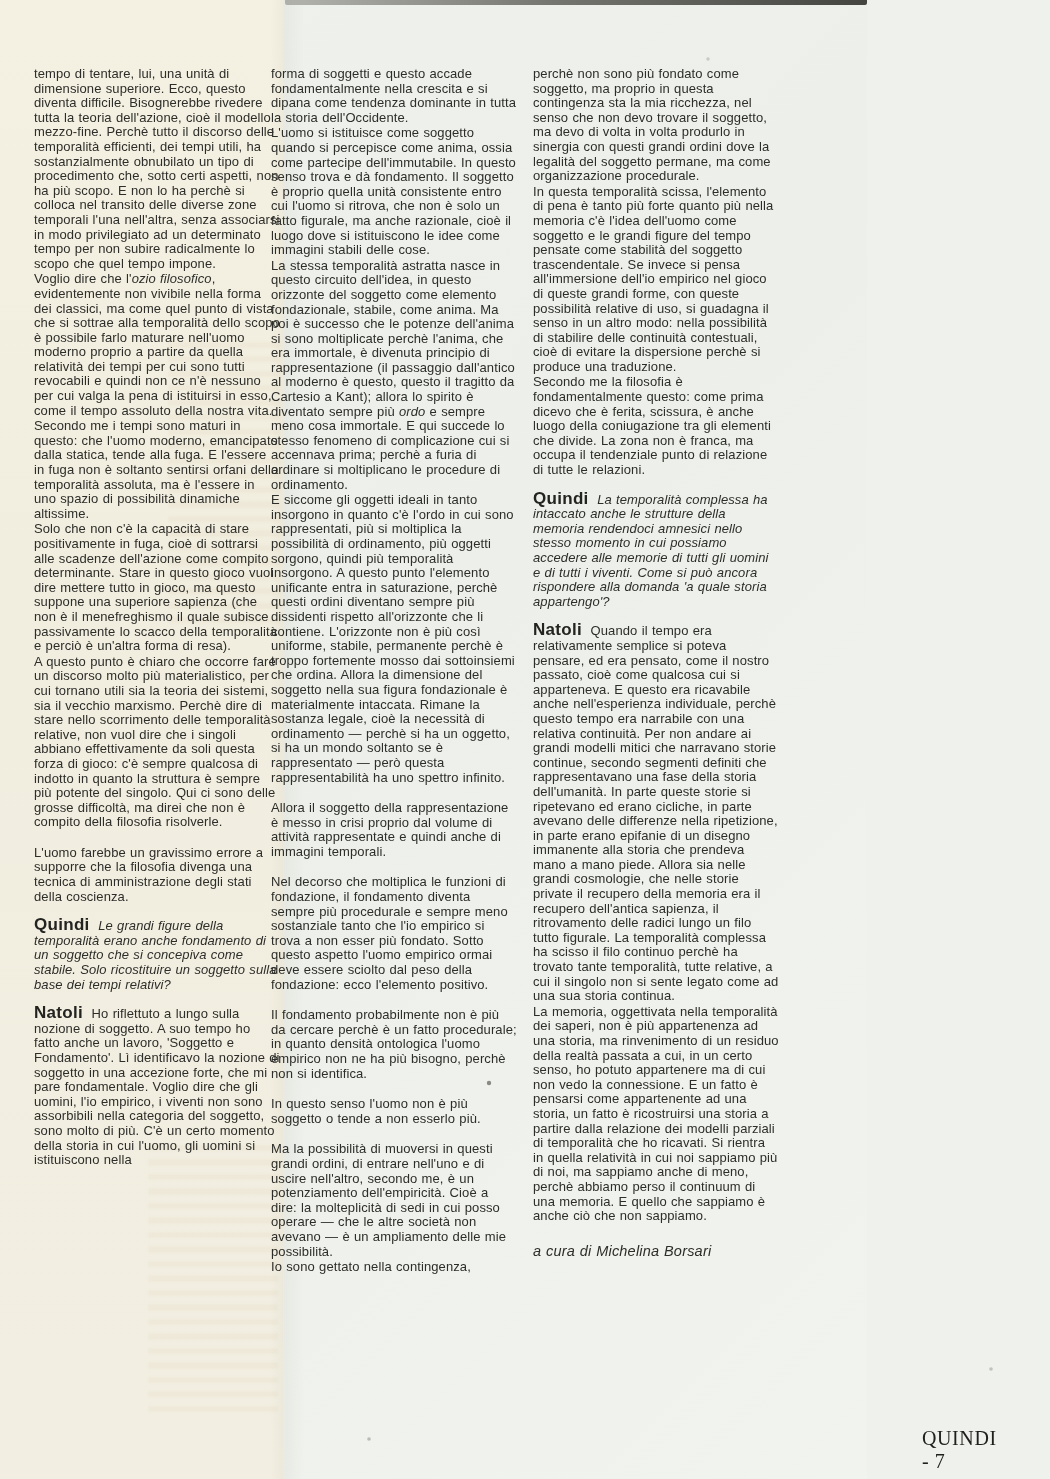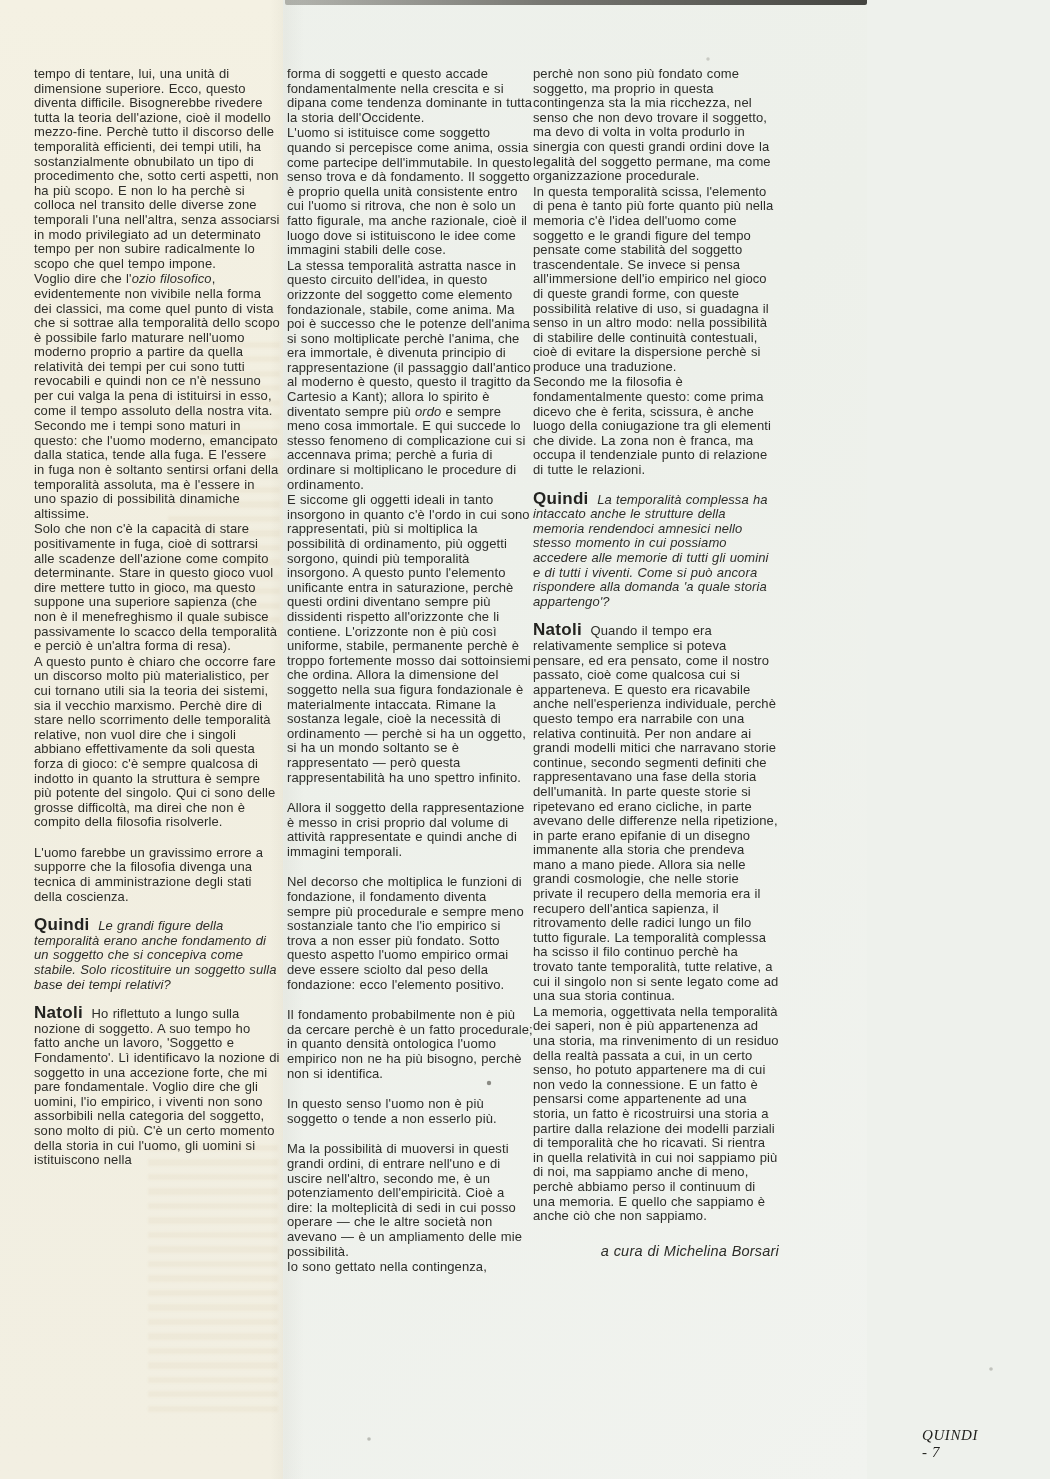--- a/index.html
+++ b/index.html
@@ -24,31 +24,31 @@
   .ghost-b{left:148px;top:1145px;width:130px;height:270px;}
   .specks{position:absolute;left:0;top:0;width:2px;height:2px;border-radius:50%;
         background:rgba(60,58,52,0.0);
         box-shadow:488px 1082px 0 1.2px rgba(55,52,45,0.55),
                    368px 1438px 0 0.8px rgba(90,88,80,0.35),
                    707px 58px  0 0.7px rgba(90,88,80,0.25),
                    990px 1368px 0 0.8px rgba(90,88,80,0.3);}
   .col{position:absolute;top:67px;width:246px;color:#2d2d29;
        font-size:13px;line-height:14.6px;word-spacing:0.04em;letter-spacing:0.1px;}
   .col-1{left:34px;}
-  .col-2{left:287px;}
+  .col-2{left:271px;}
   .col-3{left:533px;}
   .para{margin:0 0 1px 0;}
   .gap{margin-top:16px;}
   .speaker{margin-top:14px;}
   .speaker-name{font-weight:700;font-size:17px;letter-spacing:0.3px;padding-right:3px;color:#232320;margin-top:48px;}
   .it{font-style:italic;}
-  .signature{margin-top:20px;font-style:italic;font-size:14.5px;letter-spacing:0.2px;text-align:right;}
+  .signature{margin-top:20px;font-style:italic;font-size:14.5px;letter-spacing:0.2px;}
   .footer{position:absolute;left:922px;top:1427px;
-        font-family:"Liberation Serif","DejaVu Serif",serif;font-style:italic;
-        font-size:15px;letter-spacing:0.6px;color:#1f1f1c;}
+        font-family:"Liberation Serif","DejaVu Serif",serif;
+        font-size:20px;letter-spacing:0.6px;color:#1f1f1c;}
 </style>
 </head>
 <body>
 
 <div class="page">
   <div class="paper-left"></div>
   <div class="fold-shadow"></div>
   <div class="top-edge"></div>
   <div class="ghost ghost-a"></div>
   <div class="ghost ghost-b"></div>

